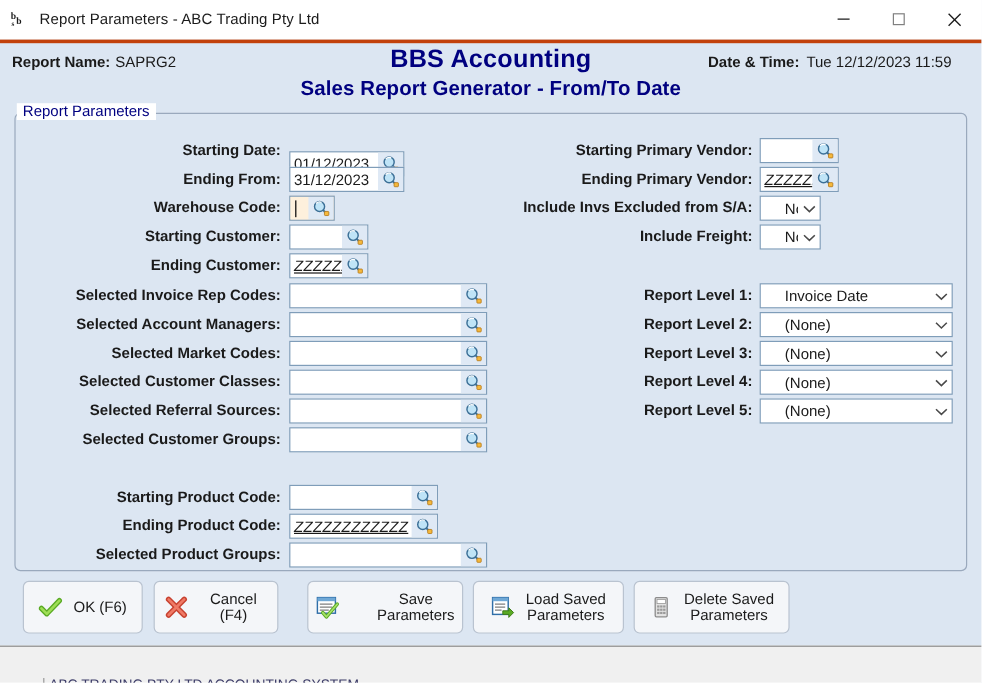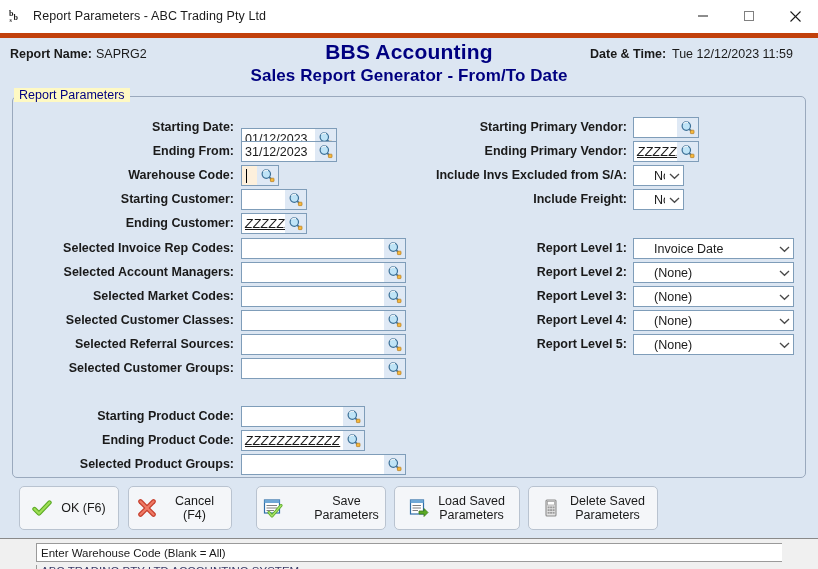--- a/index.html
+++ b/index.html
@@ -39,21 +39,21 @@
     display: flex; align-items: center; justify-content: center;
     flex: none;
   }
   .tb-btn svg { display:block; }
 
   
   .client {
     position: absolute; left: 0; top: 33px;
     width: 818px; height: 505px;
     background: #dce6f2;
-    border-top: 5px solid #c2410c;
+    border-top: 3px solid #c2410c;
   }
 
   
   .hdr-reportname {
     position: absolute; left: 10px; top: 9px;
     font-size: 12.5px; font-weight: bold; color: #1a1a1a;
     white-space: nowrap;
   }
   .hdr-reportval {
     position: absolute; left: 96px; top: 9px;
@@ -83,21 +83,21 @@
   
   .groupbox {
     position: absolute; left: 12px; top: 58px;
     width: 794px; height: 382px;
     border: 1px solid #9aa9bd;
     border-radius: 5px;
     background: transparent;
   }
   .groupbox-legend {
     position: absolute; left: 14px; top: 50px;
-    background: #fef9c3;
+    background: #ffffff;
     padding: 0 5px;
     font-size: 12.5px; color: #000080;
     white-space: nowrap;
   }
 
   
   .field-label {
     position: absolute;
     font-size: 12.5px; font-weight: bold; color: #1a1a1a;
     white-space: nowrap; text-align: right;
@@ -580,16 +580,15 @@
               <rect x="11.6" y="13.9" width="2" height="1.8" fill="#9a9a9a"></rect>
             </svg>
           </span>
           <span class="blabel">Delete Saved
 Parameters</span>
         </div>
       </div>
   </div>
 
   <div class="statusbar">
-    <div class="status-inner">Enter Warehouse Code (Blank = All)</div>
     <div class="status-cut">ABC TRADING PTY LTD ACCOUNTING SYSTEM</div>
   </div>
 </div>
 
 </body></html>

